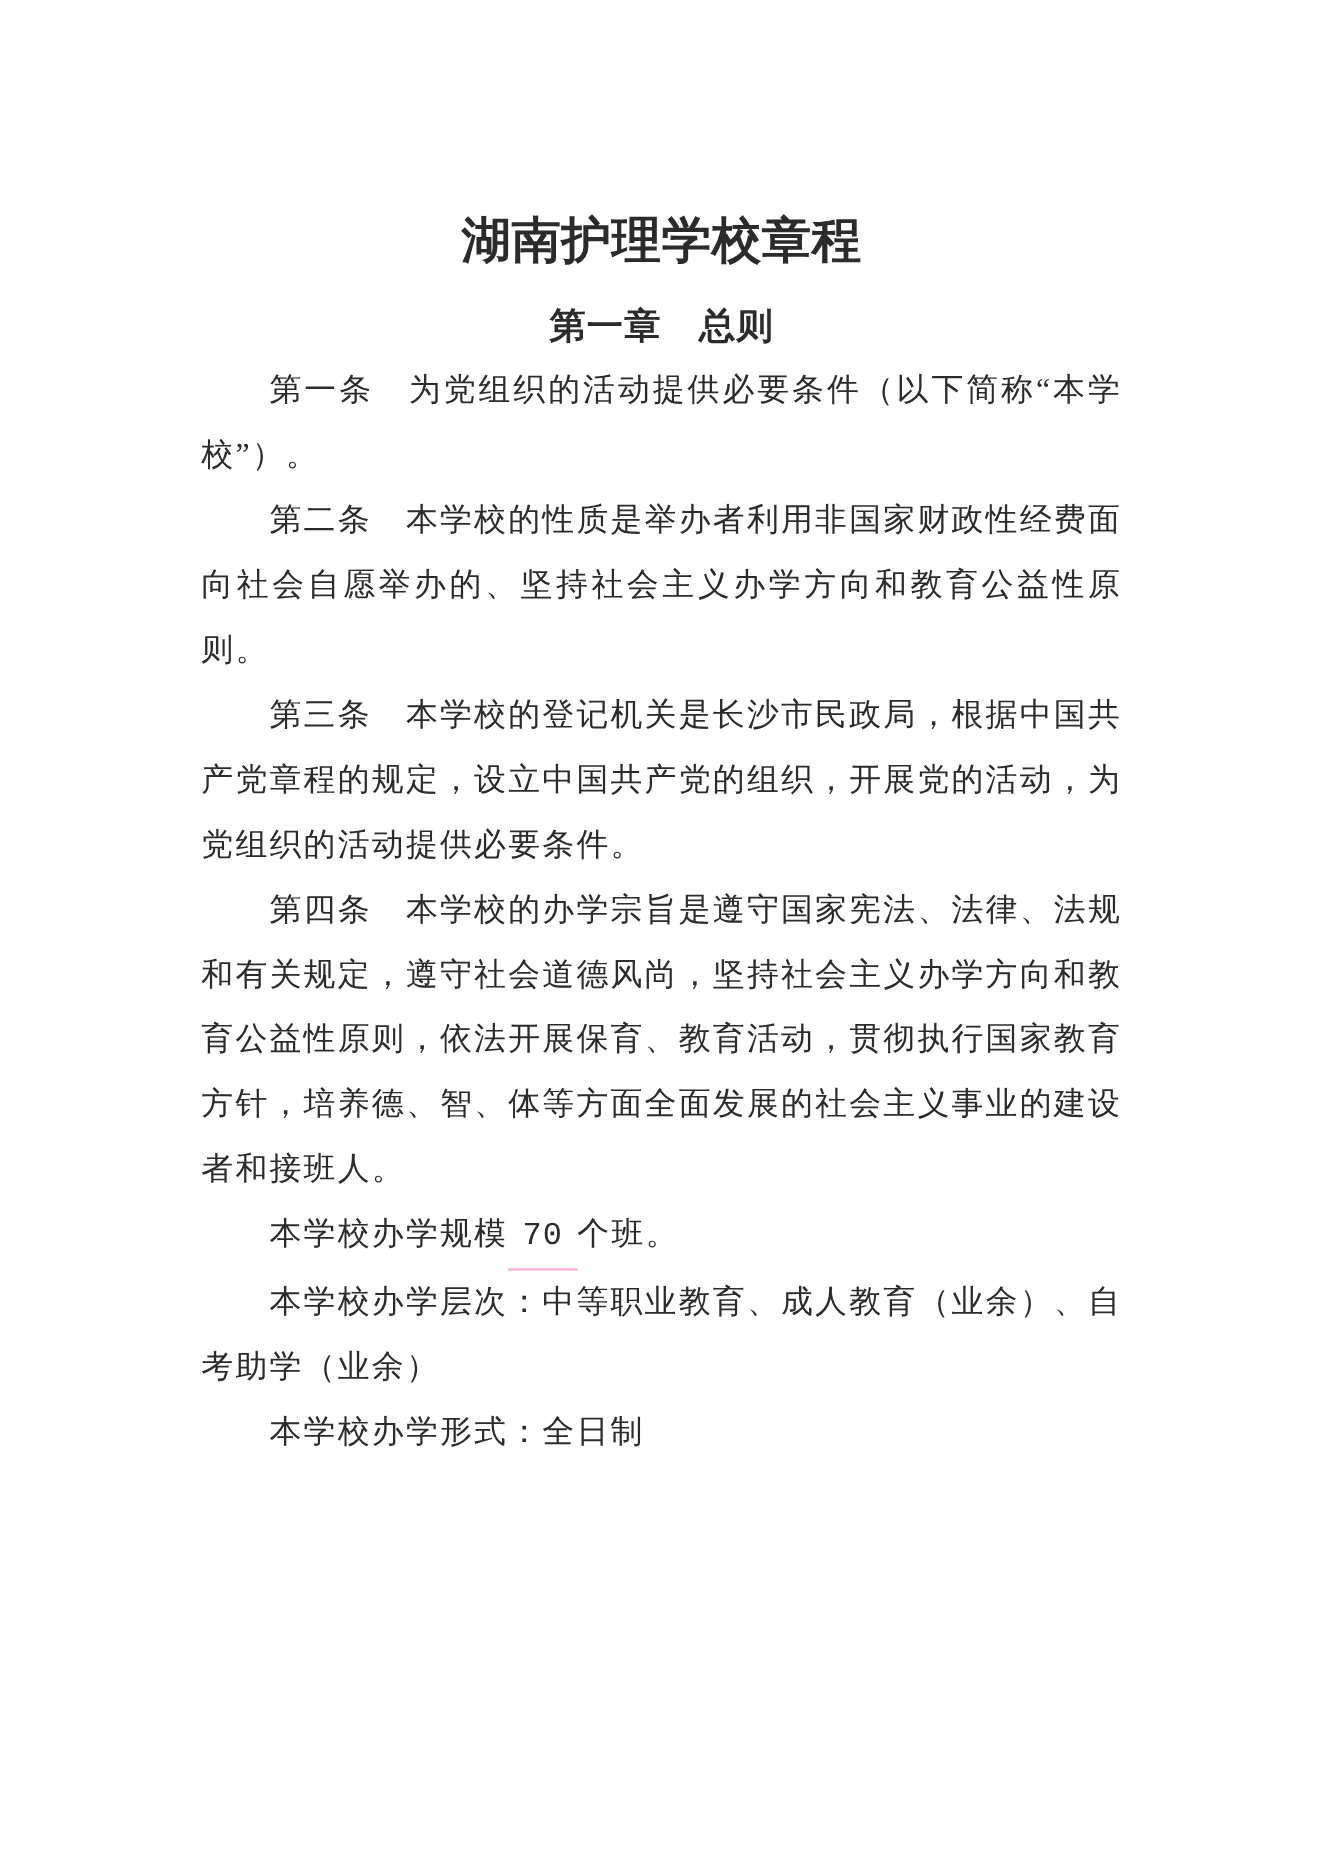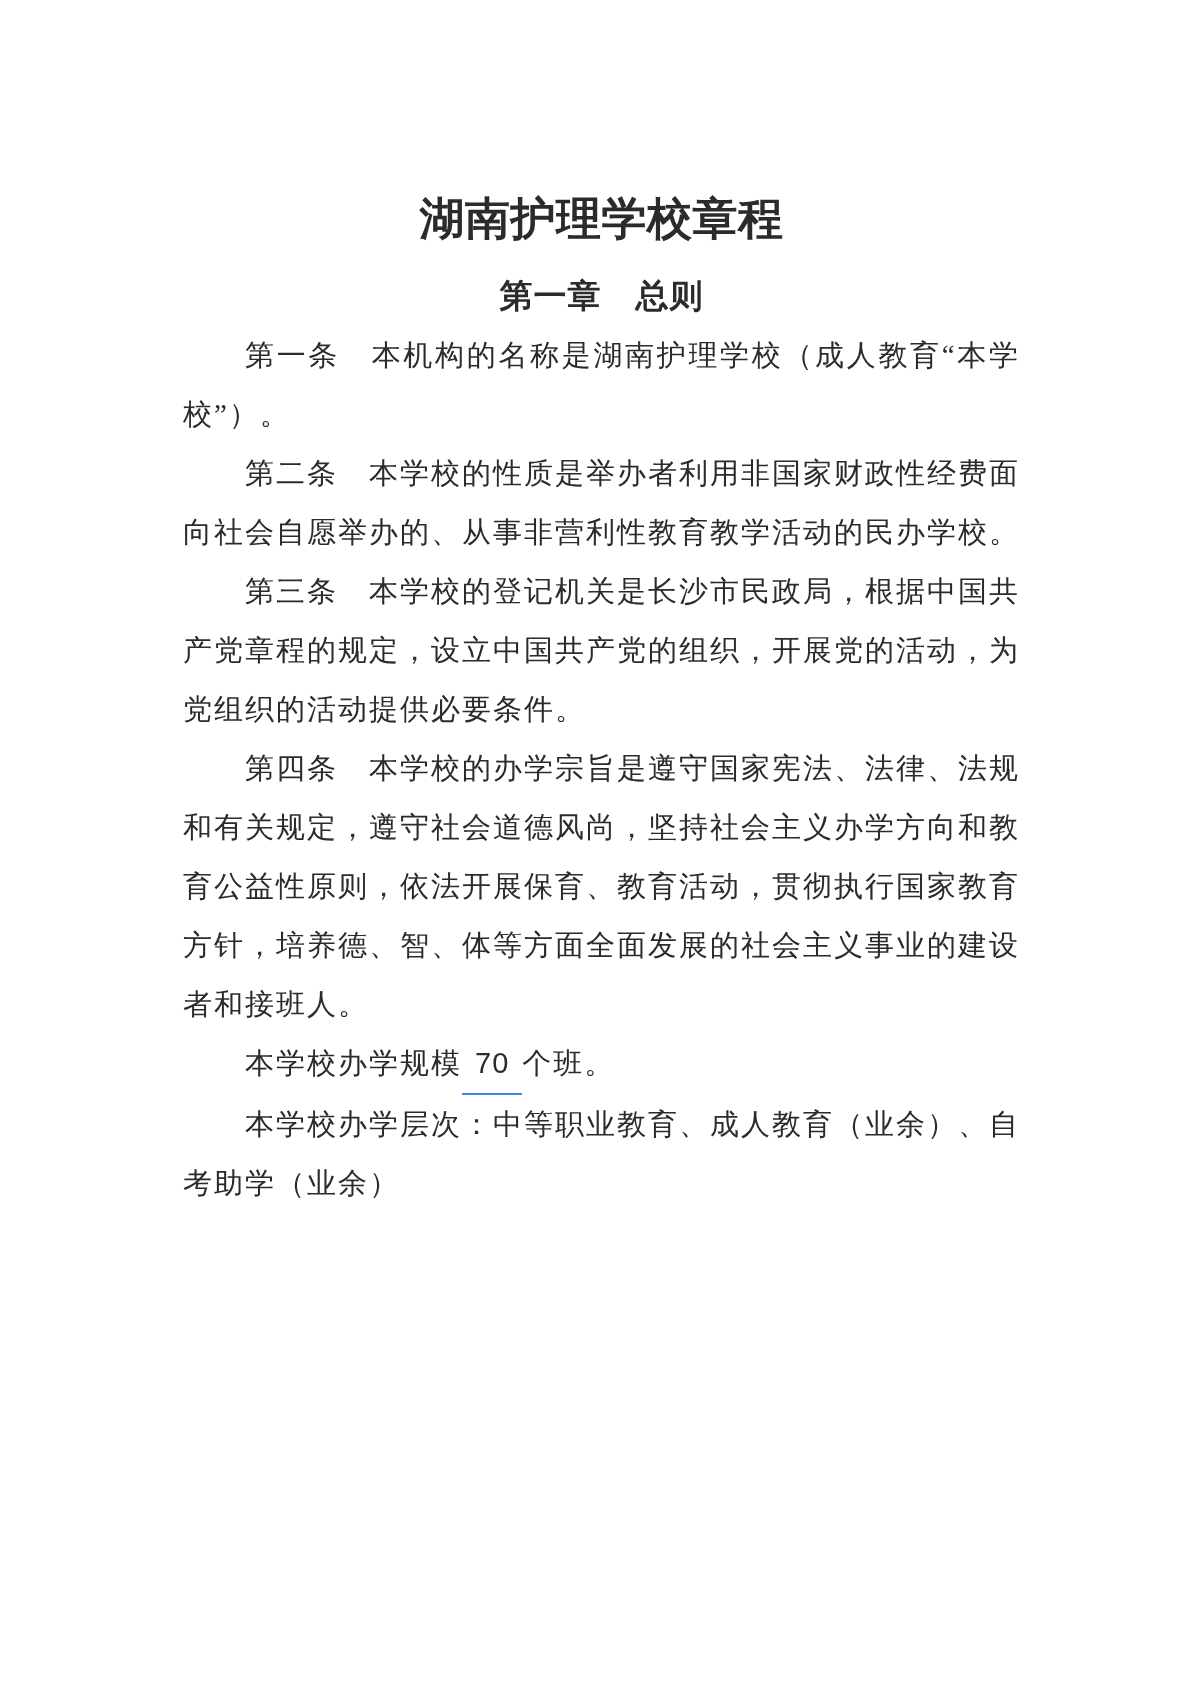--- a/index.html
+++ b/index.html
@@ -58,47 +58,48 @@
     letter-spacing: 2px;
     text-align: justify;
     text-justify: inter-character;
     text-indent: 62px;
     word-break: break-all;
   }
   .underline-value {
     display: inline-block;
     text-indent: 0;
     padding: 0 13px;
-    border-bottom: 2px solid #3b82f6;
-    font-family: Liberation Sans, sans-serif;
+    border-bottom: 2px solid #f9a8d4;
+    font-family: Liberation Mono, monospace;
     letter-spacing: 1px;
   }
 </style>
 </head>
 <body>
 
 <div class="page">
   <div class="content">
 
     <h1 class="doc-title">湖南护理学校章程</h1>
 
     <h2 class="chapter-heading">第一章　总则</h2>
 
     <div class="body-text">
 
-      <p class="para">第一条　本机构的名称是湖南护理学校（成人教育“本学校”）。</p>
+      <p class="para">第一条　为党组织的活动提供必要条件（以下简称“本学校”）。</p>
 
-      <p class="para">第二条　本学校的性质是举办者利用非国家财政性经费面向社会自愿举办的、从事非营利性教育教学活动的民办学校。</p>
+      <p class="para">第二条　本学校的性质是举办者利用非国家财政性经费面向社会自愿举办的、坚持社会主义办学方向和教育公益性原则。</p>
 
       <p class="para">第三条　本学校的登记机关是长沙市民政局，根据中国共产党章程的规定，设立中国共产党的组织，开展党的活动，为党组织的活动提供必要条件。</p>
 
       <p class="para">第四条　本学校的办学宗旨是遵守国家宪法、法律、法规和有关规定，遵守社会道德风尚，坚持社会主义办学方向和教育公益性原则，依法开展保育、教育活动，贯彻执行国家教育方针，培养德、智、体等方面全面发展的社会主义事业的建设者和接班人。</p>
 
       <p class="para"><span>本学校办学规模</span><span class="underline-value">70</span><span>个班。</span></p>
 
       <p class="para">本学校办学层次：中等职业教育、成人教育（业余）、自考助学（业余）</p>
 
+      <p class="para">本学校办学形式：全日制</p>
 
 
 
     </div>
   </div>
 </div>
 
 </body></html>

